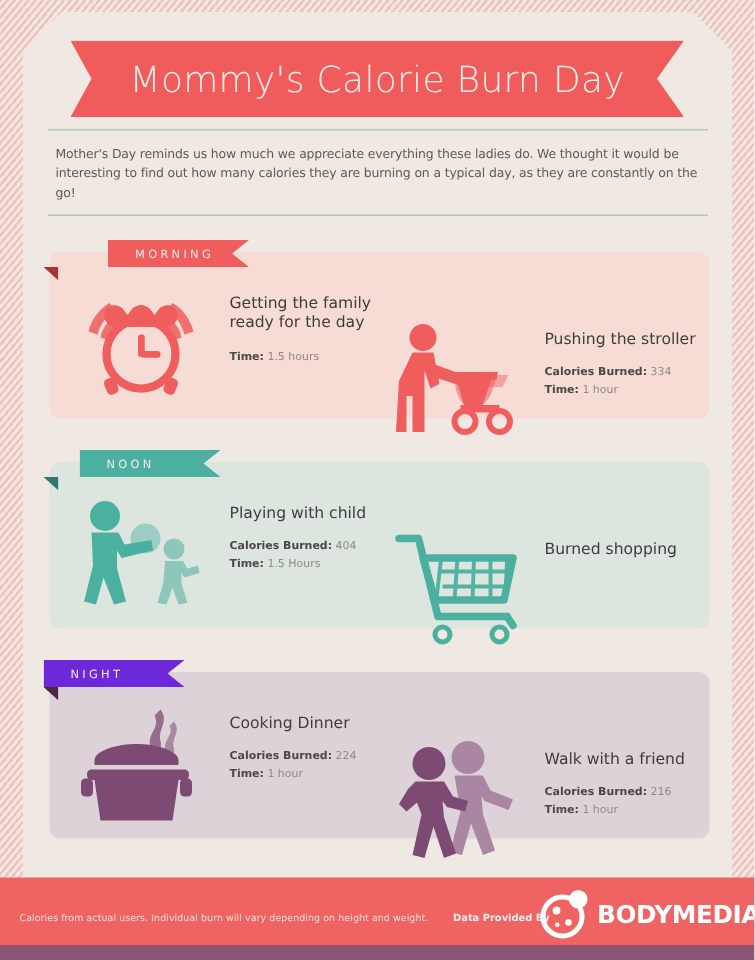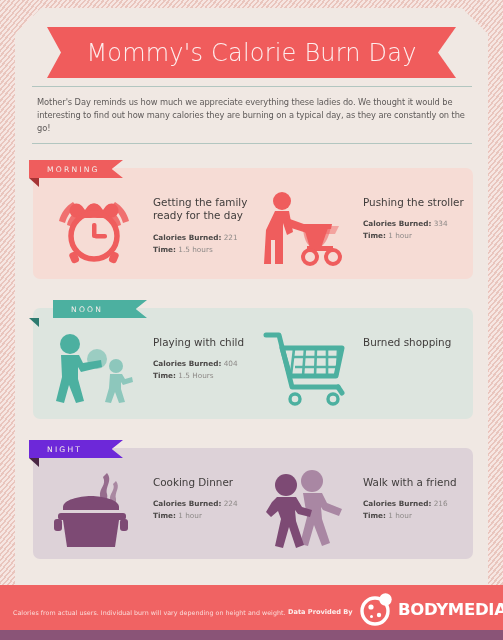--- a/index.html
+++ b/index.html
@@ -125,37 +125,37 @@
     padding-left: 18px;
     -webkit-clip-path: polygon(0 0, 100% 0, 88% 50%, 100% 100%, 0 100%);
     clip-path: polygon(0 0, 100% 0, 88% 50%, 100% 100%, 0 100%);
   }
   .tag-label {
     color: #f4ece9;
     font-size: 7.6px;
     letter-spacing: 2.2px;
     font-family: "DejaVu Sans", sans-serif;
   }
-  .morning .tag  { background: #ef5d5d; }
+  .morning .tag  { background: #ef5d5d; margin-left: 43px; }
   .morning .tag-fold { background: #a63435; }
   .noon .tag     { background: #4cb0a0; margin-left: 24px; }
   .noon .tag-fold{ background: #2c7a6f; }
   .night .tag    { background: #6d28d9; }
   .night .tag-fold{ background: #4a2744; }
 
   
   .item {
     position: absolute;
     top: 20px;
     display: flex;
     align-items: flex-start;
     gap: 16px;
   }
   .item.left  { left: 18px;  width: 205px; }
-  .item.right { left: 228px; width: 212px; }
+  .item.right { left: 228px; width: 212px; margin-top: 24px; }
 
   .icon-box {
     width: 86px;
     height: 82px;
     flex: 0 0 86px;
     display: flex;
     align-items: center;
     justify-content: center;
   }
   .item-text { padding-top: 8px; }
@@ -197,21 +197,21 @@
   #footer-note {
     position: absolute;
     left: 13px; top: 24px;
     font-size: 6.3px;
     color: #fbdcd9;
     font-family: "DejaVu Sans", sans-serif;
     letter-spacing: 0.05px;
   }
   #footer-credit {
     position: absolute;
-    left: 288px; top: 23px;
+    left: 302px; top: 23px;
     font-size: 6.6px;
     color: #fdeeec;
     font-family: "DejaVu Sans", sans-serif;
     font-weight: 700;
   }
   #logo {
     position: absolute;
     left: 358px; top: 5px;
     display: flex;
     align-items: center;
@@ -266,22 +266,20 @@
             <rect x="37" y="31" width="4.5" height="15" rx="2"></rect>
             <rect x="39" y="42" width="13" height="4.5" rx="2"></rect>
             <rect x="15" y="60" width="8" height="11" rx="3" transform="rotate(-22 19 65)"></rect>
             <rect x="55" y="60" width="8" height="11" rx="3" transform="rotate(22 59 65)"></rect>
           </g>
         </svg>
       </div>
       <div class="item-text">
         <div class="item-title">Getting the family ready for the day</div>
         <div class="item-meta">
-          <div><b>Calories Burned:</b>
-            <span>221</span></div>
           <div><b>Time:</b>
             <span>1.5 hours</span></div>
         </div>
       </div>
     </div>
 
     <div class="item right">
       <div class="icon-box">
         <svg width="82" height="78" viewBox="0 0 82 78">
           <g fill="#ef5d5d">

